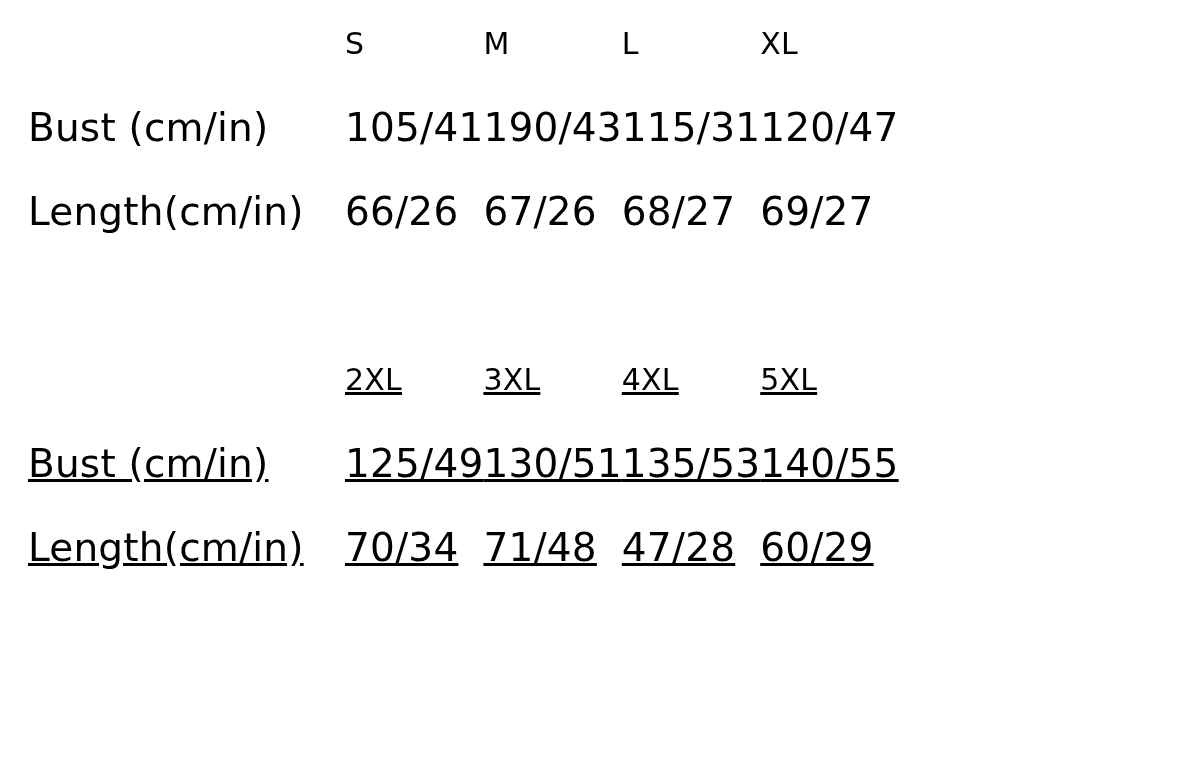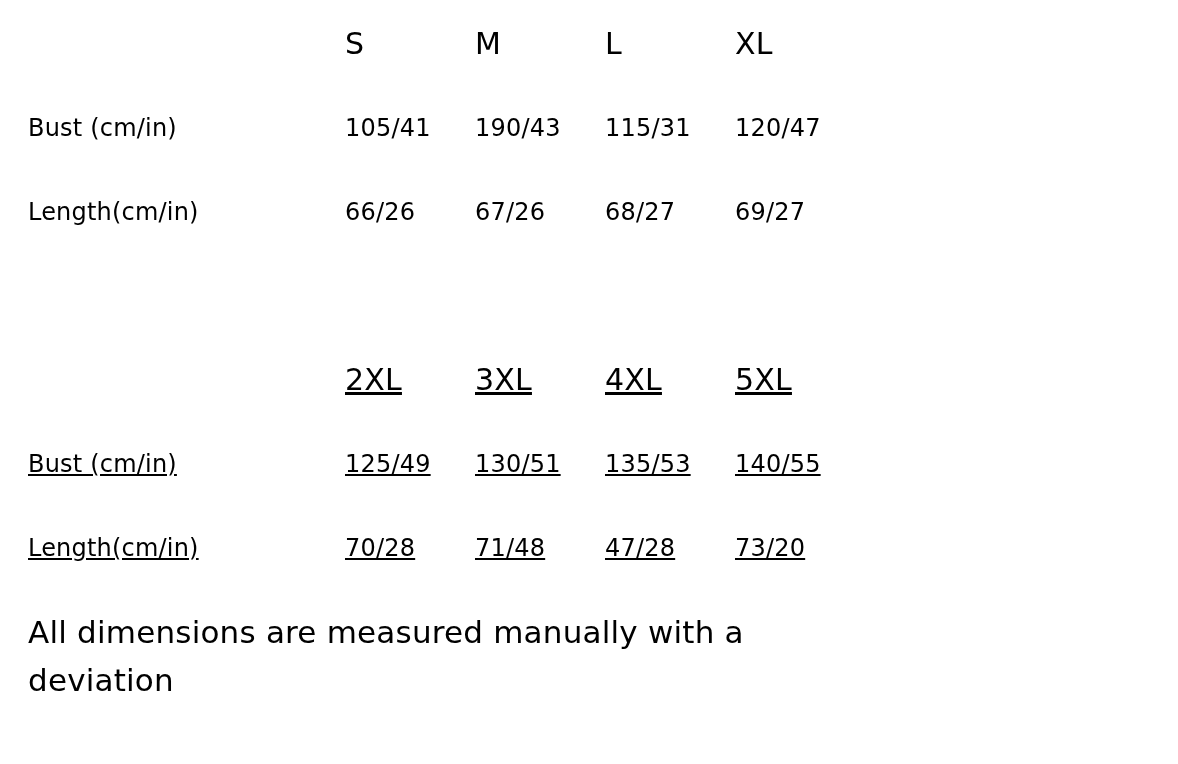--- a/index.html
+++ b/index.html
@@ -51,21 +51,21 @@
 
   
   .hdr-row td {
     height: 84px;
     font-size: 30px;
     line-height: 84px;
     letter-spacing: 0.2px;
   }
   .data-row td {
     height: 84px;
-    font-size: 24px;
+    font-size: 39px;
     line-height: 84px;
     letter-spacing: 0.2px;
   }
   .label-cell {
     padding-left: 28px !important;
     font-size: 32px;
   }
   .size-cell {
     padding-left: 0 !important;
   }
@@ -151,25 +151,24 @@
       </tr>
       <tr class="data-row">
         <td class="label-cell">Bust (cm/in)</td>
         <td class="size-cell">125/49</td>
         <td class="size-cell">130/51</td>
         <td class="size-cell">135/53</td>
         <td class="size-cell">140/55</td>
       </tr>
       <tr class="data-row">
         <td class="label-cell">Length(cm/in)</td>
-        <td class="size-cell">70/28</td>
+        <td class="size-cell">70/34</td>
         <td class="size-cell">71/48</td>
         <td class="size-cell">47/28</td>
-        <td class="size-cell">73/20</td>
+        <td class="size-cell">60/29</td>
       </tr>
     </tbody>
   </table>
 
   <div class="note">
-    <span class="note-line">All dimensions are measured manually with a deviation</span>
   </div>
 
 </div>
 
 </body></html>

